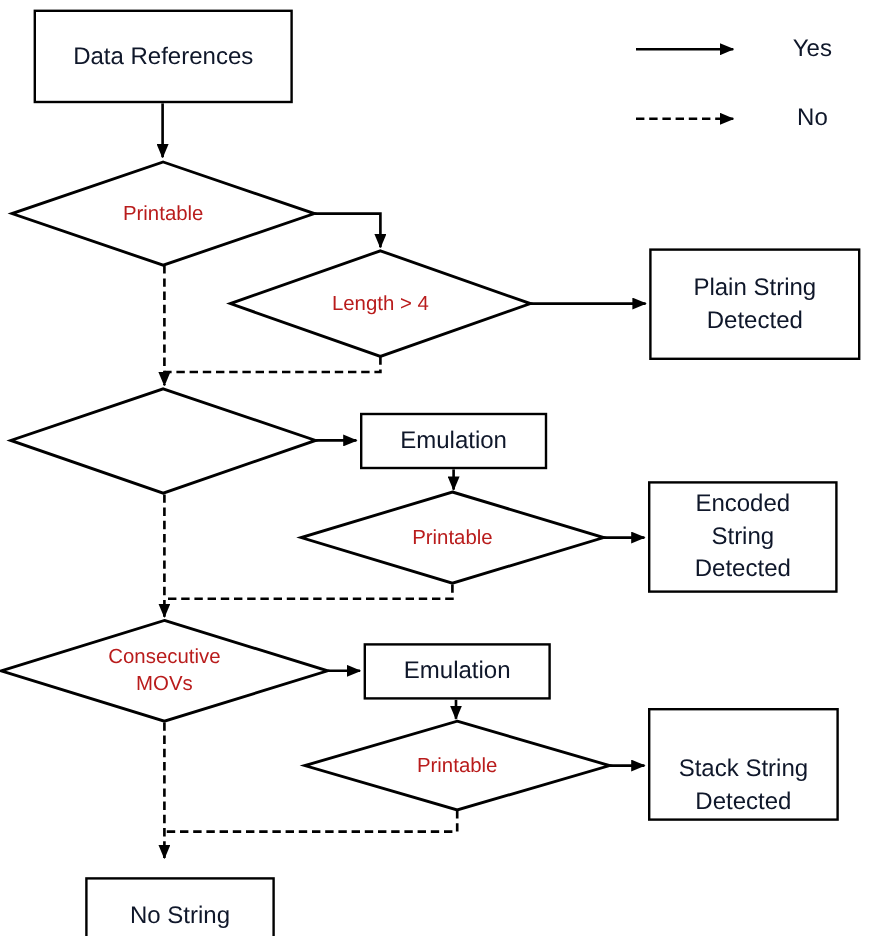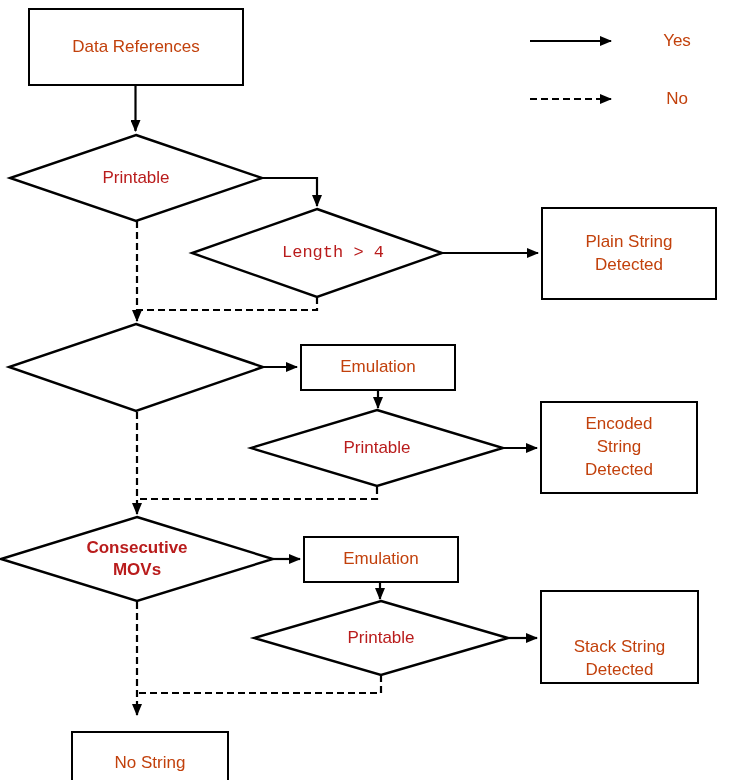--- a/index.html
+++ b/index.html
@@ -37,22 +37,22 @@
     position: absolute;
     box-sizing: border-box;
     border: 2.4px solid #000000;
     background: #ffffff;
     display: flex;
     align-items: center;
     justify-content: center;
     text-align: center;
   }
   .node-label, .legend-label {
-    color: #c2410c;
-    font-size: 17px;
+    color: #0f172a;
+    font-size: 20px;
     line-height: 1.35;
     white-space: pre-line;
     text-align: center;
   }
   .diamond-label {
     position: absolute;
     transform: translate(-50%, -50%);
     color: #b91c1c;
     font-size: 17px;
     line-height: 1.3;
@@ -130,22 +130,22 @@
   <div class="node-rect" style="left:540px; top:590px; width:159px; height:94px;align-items:flex-end;">
     <div class="node-label">Stack String
 Detected</div>
   </div>
 
   <div class="node-rect" style="left:71px; top:719px; width:158px; height:64px;margin-top:12px;">
     <div class="node-label">No String</div>
   </div>
 
   <div class="diamond-label" style="left:136px; top:178px;">Printable</div>
-  <div class="diamond-label" style="left:333px; top:253px;font-family:Liberation Mono, monospace;">Length &gt; 4</div>
+  <div class="diamond-label" style="left:317px; top:253px;">Length &gt; 4</div>
   <div class="diamond-label" style="left:377px; top:448px;">Printable</div>
-  <div class="diamond-label" style="left:137px; top:559px;font-weight:bold;">Consecutive
+  <div class="diamond-label" style="left:137px; top:559px;">Consecutive
 MOVs</div>
   <div class="diamond-label" style="left:381px; top:638px;">Printable</div>
 
   <div class="legend-label" style="left:677px; top:41px;">Yes</div>
   <div class="legend-label" style="left:677px; top:99px;">No</div>
 
 </div>
 
 </body></html>

